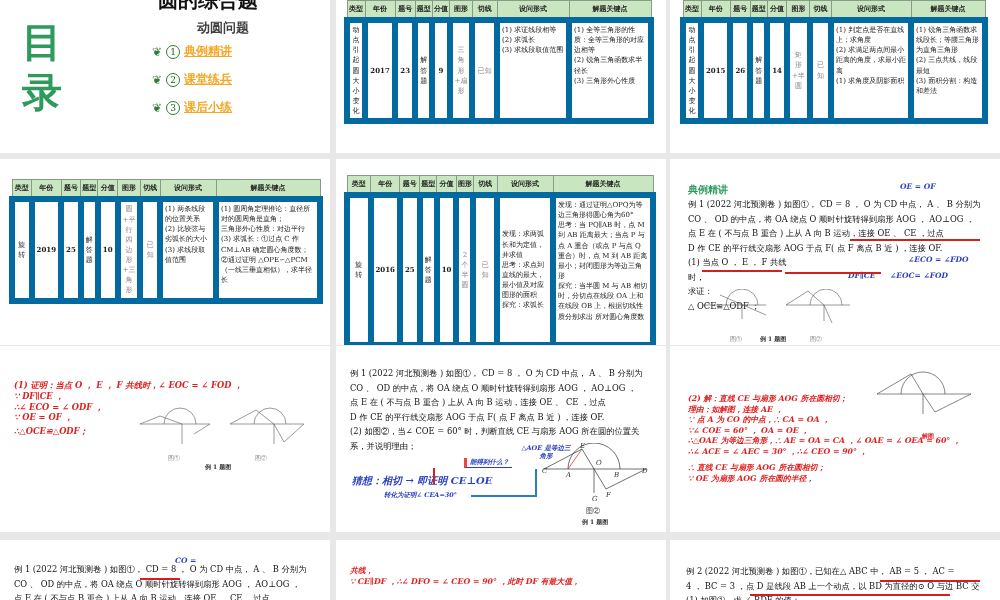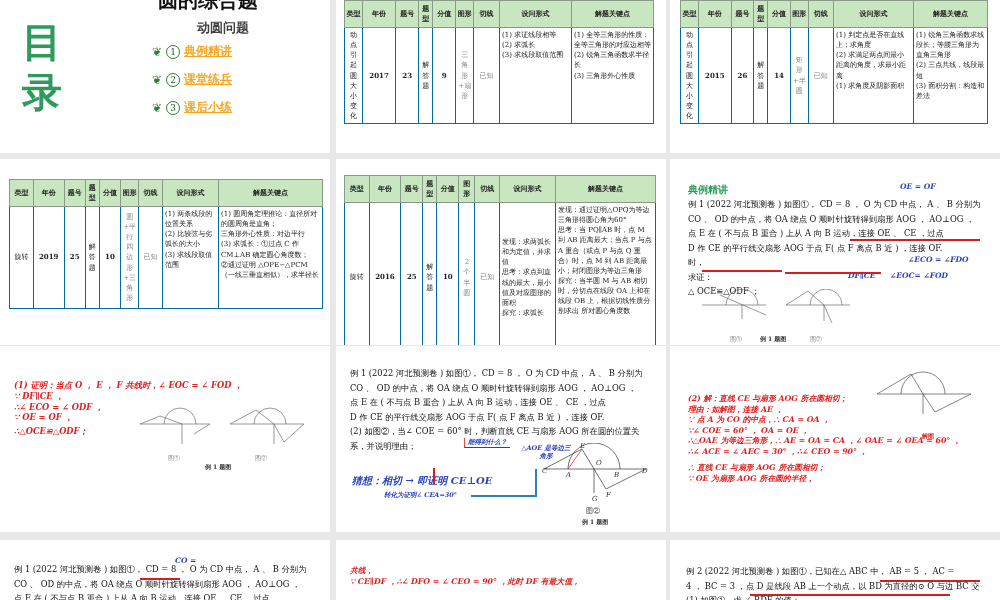--- a/index.html
+++ b/index.html
@@ -17,21 +17,21 @@
   .toc-title { position: absolute; left: 158px; top: 20px; font: bold 20px "DejaVu Sans", sans-serif; color: #111; }
   .toc-sub { position: absolute; left: 197px; top: 52px; font: bold 13px "DejaVu Sans", sans-serif; color: #404040; }
   .toc-item { position: absolute; left: 152px; display: flex; align-items: center; gap: 4px; }
   .toc-leaf { color: #2e7d32; font-size: 12px; }
   .toc-num { width: 14px; height: 14px; border: 1px solid #2e7d32; border-radius: 50%; font-size: 9px; color: #1b5e20; display: flex; align-items: center; justify-content: center; }
   .toc-link { font: bold 12px "DejaVu Sans", sans-serif; color: #f5a623; text-decoration: underline; }
 
   
   table.kt { position: absolute; border-collapse: collapse; font-size: 7px; color: #222; }
   table.kt th { background: #c8e6c0; border: 1px solid #8a9a88; font: bold 7px "DejaVu Sans", sans-serif; padding: 3px 1px; text-align: center; }
-  table.kt td { border: 1px solid #0369a1; padding: 2px; vertical-align: middle; text-align: center; line-height: 1.45; }
+  table.kt td { border: 6px solid #0369a1; padding: 2px; vertical-align: middle; text-align: center; line-height: 1.45; }
   table.kt td.left { text-align: left; vertical-align: top; }
   table.kt td.gray { color: #888; }
   table.kt td.bold { font-weight: bold; }
 
   
   .txt { position: absolute; font-size: 8.3px; line-height: 1.75; color: #111; }
   .red { color: #e02020; font-weight: bold; }
   .blue { color: #2a3fbf; font-weight: bold; font-style: italic; }
   .green-h { font: bold 10px "DejaVu Sans", sans-serif; color: #2e9a5c; }
   .fig { position: absolute; }
@@ -215,20 +215,21 @@
       </table>
   </div>
 
   <div class="slide c2 r1">
     <div class="txt" style="left:18px;top:24px;width:305px">
       <div class="green-h">典例精讲</div>
       <div>例 1 (2022 河北预测卷 ) 如图①， CD = 8 ， O 为 CD 中点， A 、 B 分别为</div>
       <div>CO 、 OD 的中点，将 OA 绕点 O 顺时针旋转得到扇形 AOG ， AO⊥OG ，</div>
       <div>点 E 在          ( 不与点 B 重合 ) 上从 A 向 B 运动，连接 OE 、 CE ，过点</div>
       <div>D 作 CE 的平行线交扇形 AOG 于点 F( 点 F 离点 B 近 ) ，连接 OF.</div>
+      <div>(1) 当点 O ， E ， F 共线</div>
       <div>时，</div>
       <div>求证：</div>
       <div>△ OCE≌△ODF ；</div>
     </div>
     <div class="ann blue" style="left:230px;top:23px">OE = OF</div>
     <div class="ann blue" style="left:178px;top:112px">DF∥CE</div>
     <div class="ann blue" style="left:238px;top:96px">∠ECO = ∠FDO</div>
     <div class="ann blue" style="left:220px;top:112px">∠EOC= ∠FOD</div>
     <div class="redline" style="left:180px;top:80px;width:130px"></div>
     <div class="redline" style="left:32px;top:111px;width:80px"></div>
@@ -284,21 +285,21 @@
 
   <div class="slide c1 r2">
     <div class="txt" style="left:14px;top:20px;width:306px">
       <div>例 1 (2022 河北预测卷 ) 如图①， CD = 8 ， O 为 CD 中点， A 、 B 分别为</div>
       <div>CO 、 OD 的中点，将 OA 绕点 O 顺时针旋转得到扇形 AOG ， AO⊥OG ，</div>
       <div>点 E 在          ( 不与点 B 重合 ) 上从 A 向 B 运动，连接 OE 、 CE ，过点</div>
       <div>D 作 CE 的平行线交扇形 AOG 于点 F( 点 F 离点 B 近 ) ，连接 OF.</div>
       <div>(2) 如图②，当∠ COE = 60° 时，判断直线 CE 与扇形 AOG 所在圆的位置关</div>
       <div>系，并说明理由；</div>
     </div>
-    <div class="ann blue" style="left:128px;top:92px;font-size:6.5px;border-left:1px solid #ef4444;border-bottom:1px solid #2a3fbf;padding:0 3px">能得到什么？</div>
+    <div class="ann blue" style="left:128px;top:112px;font-size:6.5px;border-left:3px solid #ef4444;border-bottom:1px solid #2a3fbf;padding:0 3px">能得到什么？</div>
     <div class="ann blue" style="left:185px;top:98px;font-size:6.5px;width:50px;text-align:center;line-height:1.3">△AOE 是等边三角形</div>
     <div class="ann blue" style="left:16px;top:128px;font-size:10px">猜想：相切 → 即证明 CE⊥OE</div>
     <div style="position:absolute;left:97px;top:122px;width:1.5px;height:16px;background:#d02020"></div>
     <div class="ann blue" style="left:48px;top:145px;font-size:6.5px">转化为证明∠ CEA=30°</div>
     <div style="position:absolute;left:135px;top:149px;width:66px;height:1.5px;background:#2a7fbf"></div>
     <div style="position:absolute;left:199px;top:123px;width:1.5px;height:27px;background:#2a7fbf"></div>
     <svg class="fig" style="left:206px;top:97px" width="108" height="60">
       <g stroke="#333" stroke-width="0.7" fill="none">
         <line x1="2" y1="26" x2="104" y2="26"></line>
         <path d="M26 26 A26 26 0 1 1 78 26"></path>

